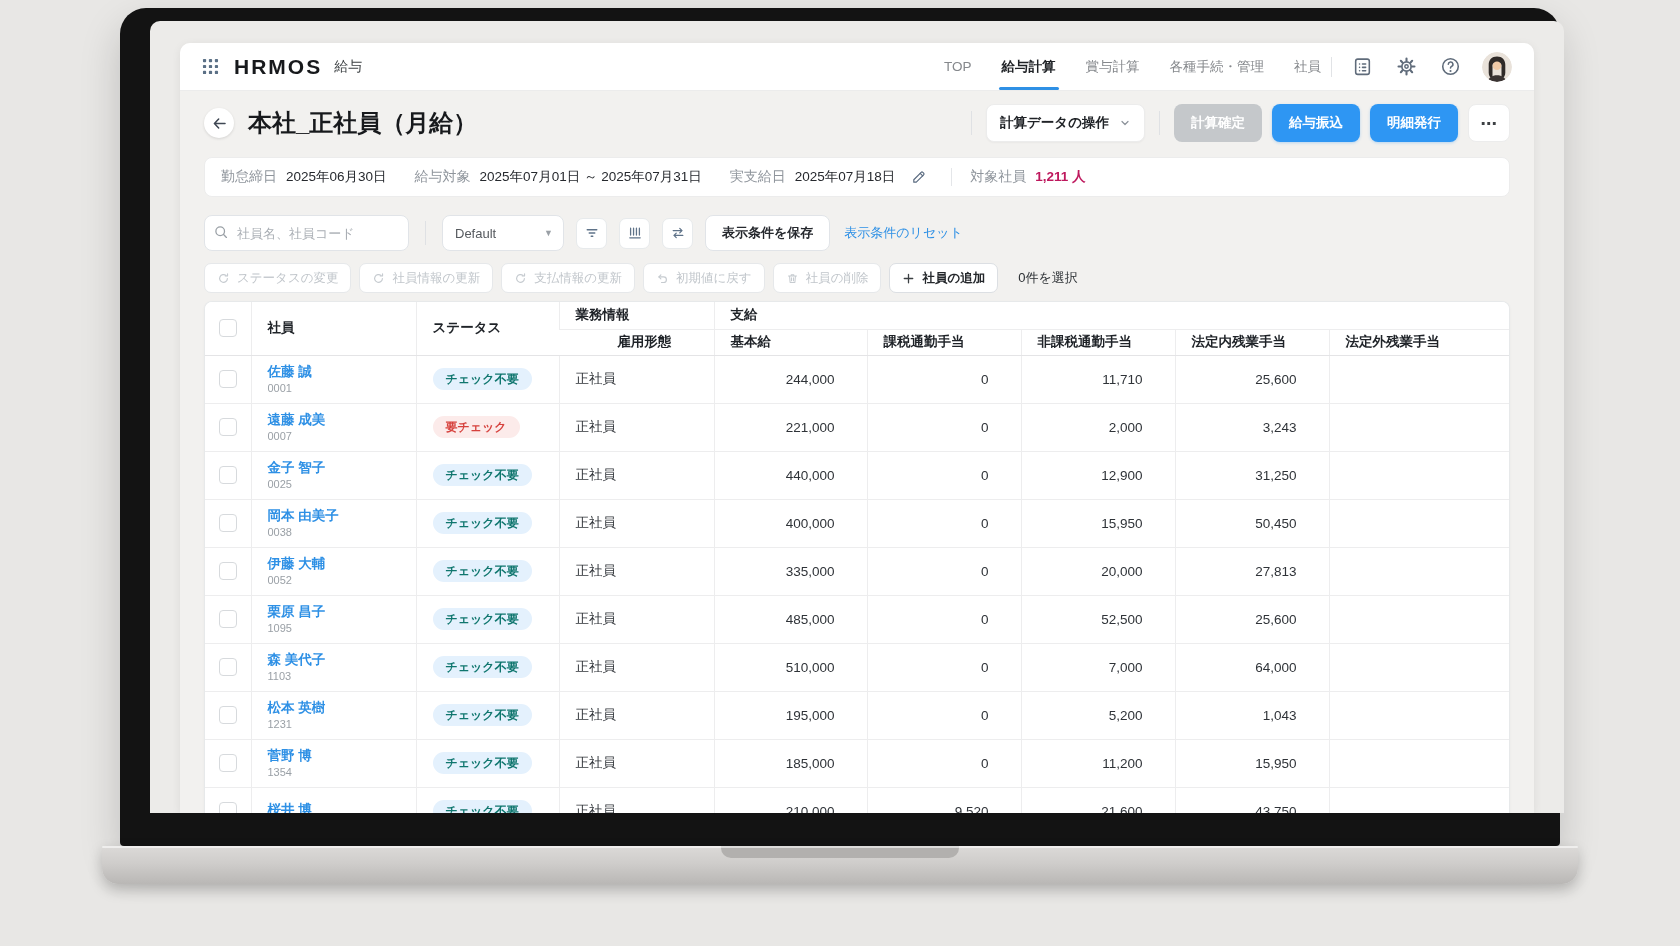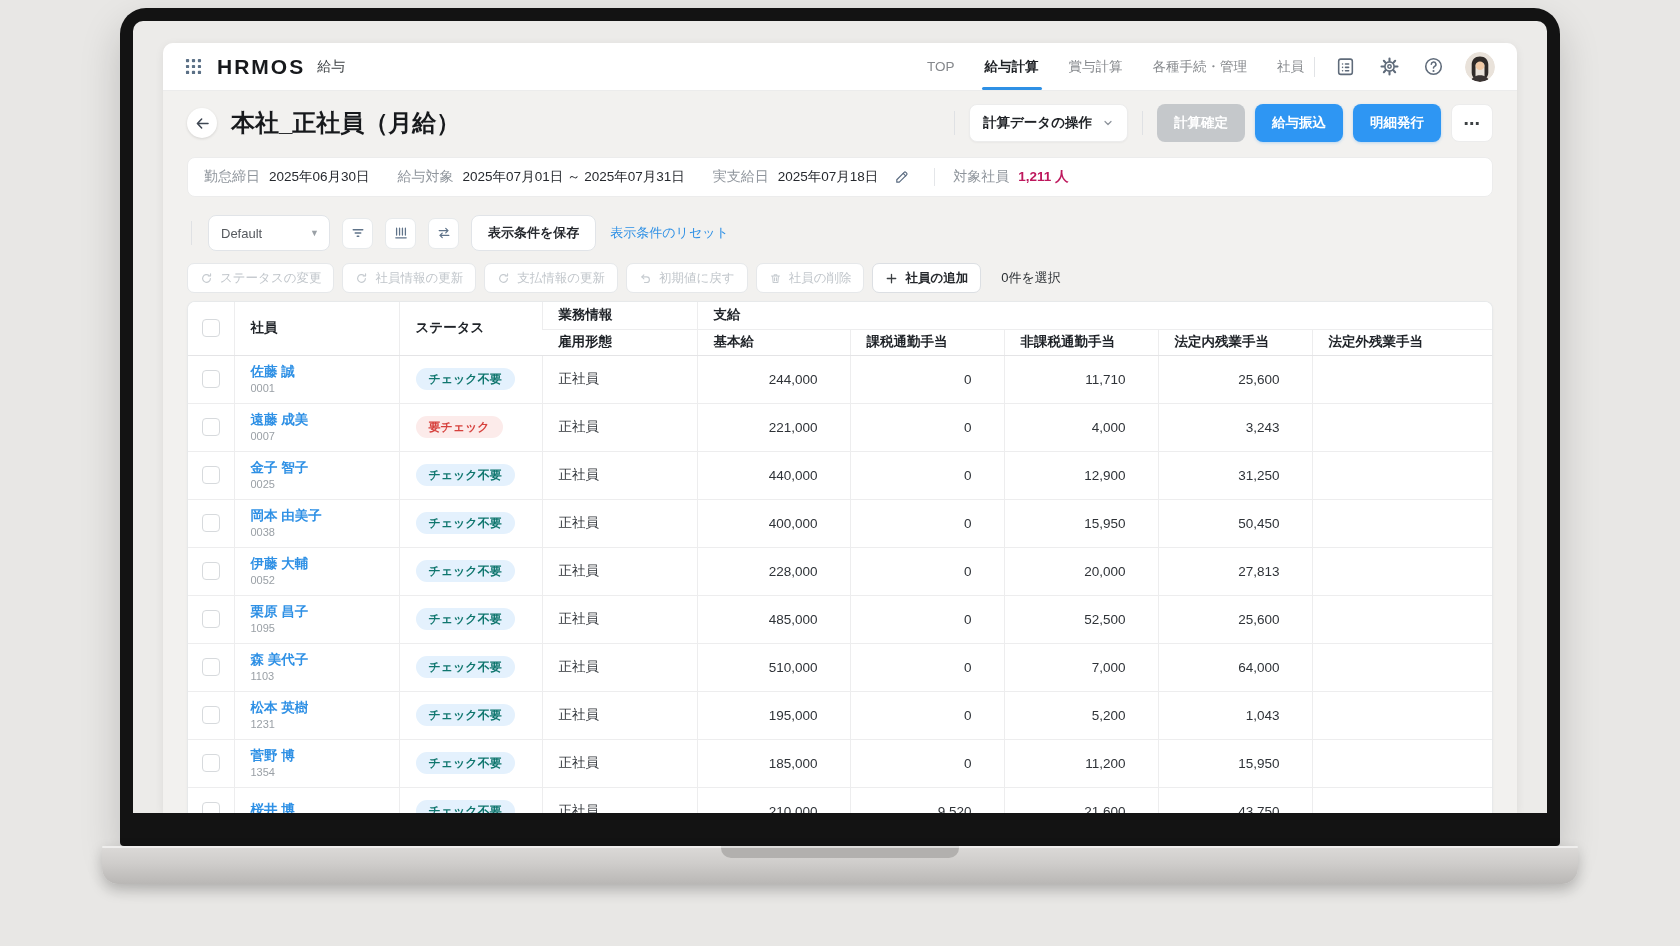--- a/index.html
+++ b/index.html
@@ -5,21 +5,21 @@
   * { margin:0; padding:0; box-sizing:border-box; }
   html,body { width:1680px; height:946px; overflow:hidden;
     font-family:"Liberation Sans","DejaVu Sans",sans-serif; background:#e8e7e5; }
   .page { position:relative; width:1680px; height:946px; }
 
   
   .bezel { position:absolute; left:120px; top:8px; width:1440px; height:838px;
     background:#131313; border-radius:26px 26px 4px 4px; padding:13px 13px 33px;
     box-shadow:0 18px 40px rgba(0,0,0,.18); }
   .screen { width:100%; height:100%; background:#ecebe9; border-radius:10px 10px 0 0;
-    overflow:hidden; position:relative; }
+    overflow:hidden; position:relative;margin-left:17px; }
   .base { position:absolute; left:102px; top:846px; width:1476px; height:38px;
     background:linear-gradient(#dcdad8 0%,#cfcdcb 45%,#b9b7b5 100%);
     border-radius:3px 3px 16px 16px; box-shadow:0 6px 14px rgba(0,0,0,.22); }
   .base::before { content:""; position:absolute; left:50%; top:0; transform:translateX(-50%);
     width:238px; height:12px; background:#b2b0ae; border-radius:0 0 10px 10px; }
   .base::after { content:""; position:absolute; left:0; right:0; top:0; height:2px;
     background:rgba(255,255,255,.55); border-radius:3px; }
 
   
   .app { position:absolute; left:30px; right:30px; top:22px; bottom:0;
@@ -110,21 +110,21 @@
 
   
   .table-card { flex:1 1 auto; min-height:0; background:#fff; border:1px solid #e7e9ea;
     border-bottom:none; border-radius:8px 8px 0 0; overflow:hidden;
     box-shadow:0 1px 3px rgba(0,0,0,.04); }
   table { border-collapse:collapse; table-layout:fixed; width:1338px; }
   col.w-check{width:46px} col.w-emp{width:165px} col.w-status{width:143px}
   col.w-type{width:155px} col.w-base{width:153px} col.w-tax{width:154px}
   col.w-ntax{width:154px} col.w-legal{width:154px} col.w-extra{width:214px}
   th,td { border-left:1px solid #ededee; }
-  th:first-child, td:first-child { border-left:none; }
+  th:first-child, td:first-child { border-left:none;text-align:center; }
   thead th { background:#fff; text-align:left; font-size:13.5px; font-weight:700;
     color:#1f2328; padding:0 0 0 16px; }
   tr.group-row th { height:27px; }
   tr.group-row th.span2 { border-bottom:1px solid #e4e4e6; }
   th.group-h { border-bottom:1px solid #ededee; }
   tr.sub-row th { height:26px; border-bottom:1px solid #e4e4e6; }
   td { height:48px; border-bottom:1px solid #ededee; font-size:13.5px; color:#2f3338;
     padding:0 0 0 16px; background:#fff; }
   .c-check { text-align:center; padding:0; }
   .checkbox { display:inline-block; width:18px; height:18px; border:1.5px solid #d7dadd;
@@ -261,20 +261,29 @@
               </svg>
             </span>
             <div class="info-div"></div>
             <div class="info-item" style="margin-right:0">
               <span class="info-label">対象社員</span>
               <span class="info-strong">1,211 人</span>
             </div>
           </div>
 
           <div class="filter-row">
+            <div class="search-box">
+              <span class="search-glyph">
+                <svg width="16" height="16" viewBox="0 0 20 20" fill="none" stroke="currentColor" stroke-width="1.6" stroke-linecap="round">
+                  <circle cx="9" cy="9" r="5.4"></circle>
+                    <path d="m13.2 13.2 3.6 3.6"></path>
+                </svg>
+              </span>
+              <input type="text" placeholder="社員名、社員コード" style="">
+            </div>
             <div class="v-div"></div>
             <div class="preset-select">
               <span>Default</span>
               <span class="tri">▼</span>
             </div>
             <span class="tile">
               <svg width="16" height="16" viewBox="0 0 20 20" fill="none" stroke="currentColor" stroke-width="1.7" stroke-linecap="round">
                 <path d="M4 6h12M6.5 10h7M9 14h2"></path>
               </svg>
             </span>
@@ -404,21 +413,21 @@
                     <td>
                       <a class="emp-name">遠藤 成美</a>
                       <div class="emp-code">0007</div>
                     </td>
                     <td>
                       <span class="pill is-warn">要チェック</span>
                     </td>
                     <td>正社員</td>
                     <td class="c-num">221,000</td>
                     <td class="c-num">0</td>
-                    <td class="c-num">4,000</td>
+                    <td class="c-num">2,000</td>
                     <td class="c-num">3,243</td>
                     <td class="c-num"></td>
                   </tr>
 
                   <tr class="row">
                     <td class="c-check"><span class="checkbox"></span></td>
                     <td>
                       <a class="emp-name">金子 智子</a>
                       <div class="emp-code">0025</div>
                     </td>
@@ -453,21 +462,21 @@
                   <tr class="row">
                     <td class="c-check"><span class="checkbox"></span></td>
                     <td>
                       <a class="emp-name">伊藤 大輔</a>
                       <div class="emp-code">0052</div>
                     </td>
                     <td>
                       <span class="pill is-ok">チェック不要</span>
                     </td>
                     <td>正社員</td>
-                    <td class="c-num">228,000</td>
+                    <td class="c-num">335,000</td>
                     <td class="c-num">0</td>
                     <td class="c-num">20,000</td>
                     <td class="c-num">27,813</td>
                     <td class="c-num"></td>
                   </tr>
 
                   <tr class="row">
                     <td class="c-check"><span class="checkbox"></span></td>
                     <td>
                       <a class="emp-name">栗原 昌子</a>

